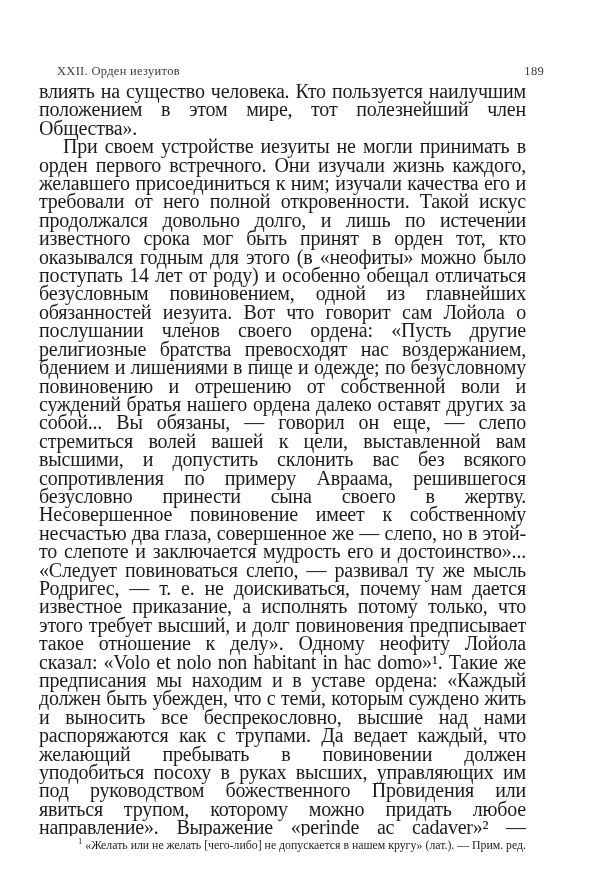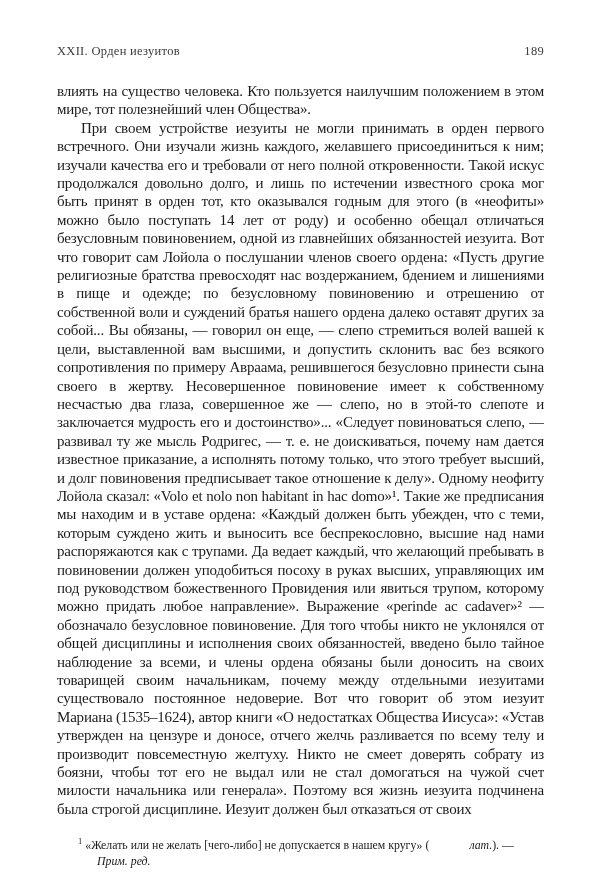--- a/index.html
+++ b/index.html
@@ -14,37 +14,37 @@
     position: relative;
     width: 600px;
     height: 890px;
     margin: 0 auto;
     background: #ffffff;
     overflow: hidden;
     color: #1b1b1b;
   }
   .running-header {
     position: absolute;
-    top: 44px;
+    top: 64px;
     left: 57px;
     width: 487px;
     display: flex;
     justify-content: space-between;
     font-size: 12.5px;
     color: #3b3b3b;
     letter-spacing: 0.3px;
   }
   .body-text {
     position: absolute;
     top: 82px;
-    left: 57px;
+    left: 39px;
     width: 487px;
     height: 754px;
     overflow: hidden;
-    font-size: 15px;
+    font-size: 20px;
     line-height: 18.4px;
     letter-spacing: -0.2px;
     text-align: justify;
     text-justify: inter-word;
     hyphens: auto;
   }
   .body-text p {
     margin: 0;
   }
   .body-text p.indent {
@@ -64,22 +64,20 @@
   .footnotes p {
     margin: 0;
     text-indent: 21px;
   }
   .footnotes sup {
     font-size: 8.5px;
     margin-right: 3px;
     line-height: 0;
   }
   .it {
-    font-style: italic;
-    margin-left: 40px;
   }
 </style>
 </head>
 <body>
 
 <div class="page">
 
   <div class="running-header">
     <span>XXII. Орден иезуитов</span>
     <span>189</span>

